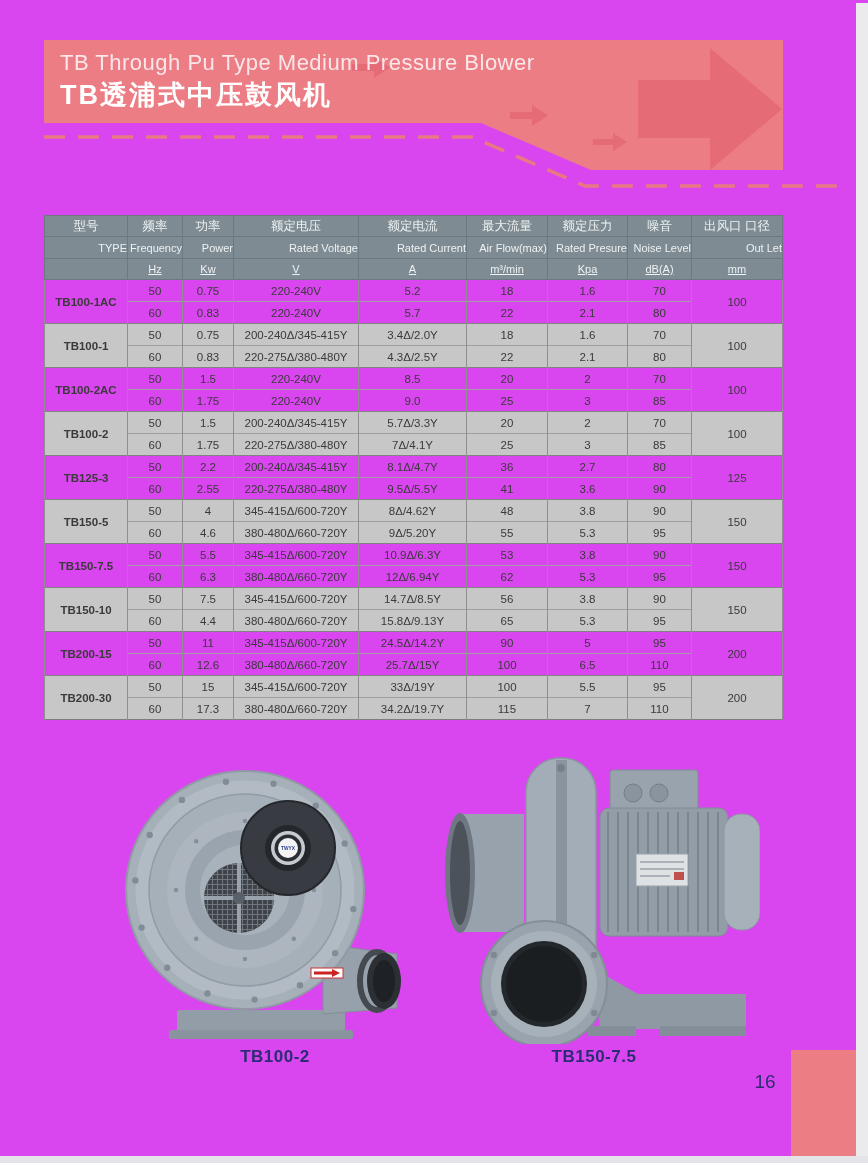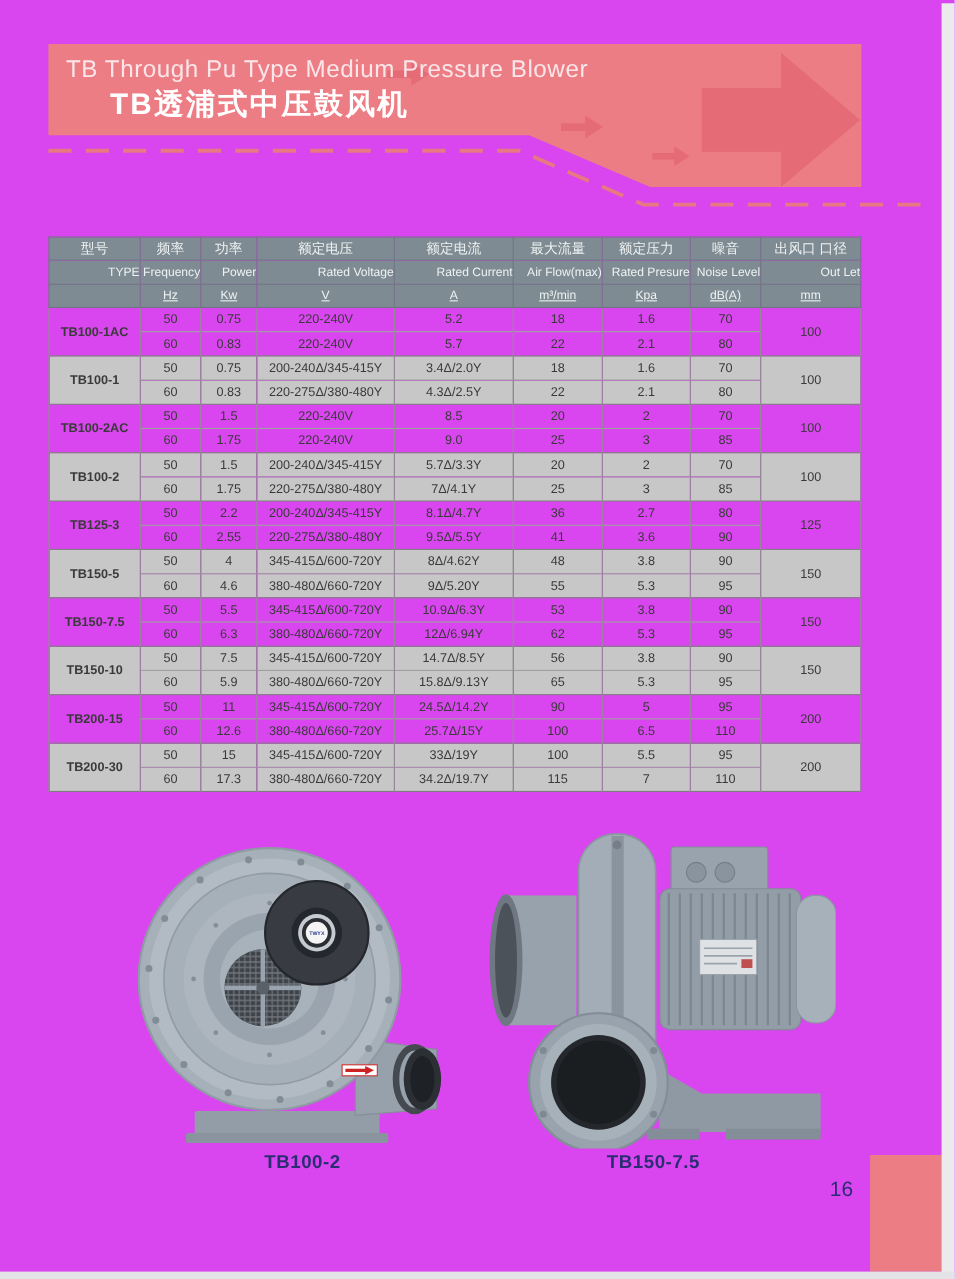--- a/index.html
+++ b/index.html
@@ -2,21 +2,21 @@
 <html><head>
 <meta charset="utf-8">
 <style>
   html,body{margin:0;padding:0;background:#ffffff;}
   .page{position:relative;width:868px;height:1163px;background:#d946ef;overflow:hidden;
         font-family:"Liberation Sans","DejaVu Sans",sans-serif;}
   .abs{position:absolute;}
 
   
   .title-en{left:60px;top:50px;font-size:22px;color:#fceff1;opacity:.93;letter-spacing:.5px;white-space:nowrap;}
-  .title-zh{left:60px;top:77px;font-size:27px;font-weight:bold;color:#ffffff;letter-spacing:2px;white-space:nowrap;margin-left:40px;}
+  .title-zh{left:60px;top:77px;font-size:27px;font-weight:bold;color:#ffffff;letter-spacing:2px;white-space:nowrap;}
 
   
   .spec-wrap{left:44px;top:215px;}
   table.spec{border-collapse:collapse;table-layout:fixed;width:738px;border:1px solid #7d7d7d;}
   table.spec th{background:#7e8b92;color:#eef2f3;font-weight:normal;border:1px solid #6d7980;
                 padding:0;text-align:center;overflow:hidden;white-space:nowrap;}
   tr.h-zh th{font-size:12.5px;height:20px;}
   tr.h-en th{font-size:11px;height:21px;text-align:right;}
   tr.h-units th{font-size:11px;height:20px;text-decoration:underline;}
   table.spec td{border-left:1px solid #8f8f8f;border-right:1px solid #8f8f8f;text-align:center;
@@ -248,21 +248,21 @@
             <td>7.5</td>
             <td>345-415Δ/600-720Y</td>
             <td>14.7Δ/8.5Y</td>
             <td>56</td>
             <td>3.8</td>
             <td>90</td>
             <td class="outlet" rowspan="2">150</td>
           </tr>
           <tr class="g-sub striped">
             <td>60</td>
-            <td>5.9</td>
+            <td>4.4</td>
             <td>380-480Δ/660-720Y</td>
             <td>15.8Δ/9.13Y</td>
             <td>65</td>
             <td>5.3</td>
             <td>95</td>
           </tr>
           <tr class="g-first">
             <td class="model" rowspan="2">TB200-15</td>
             <td>50</td>
             <td>11</td>

